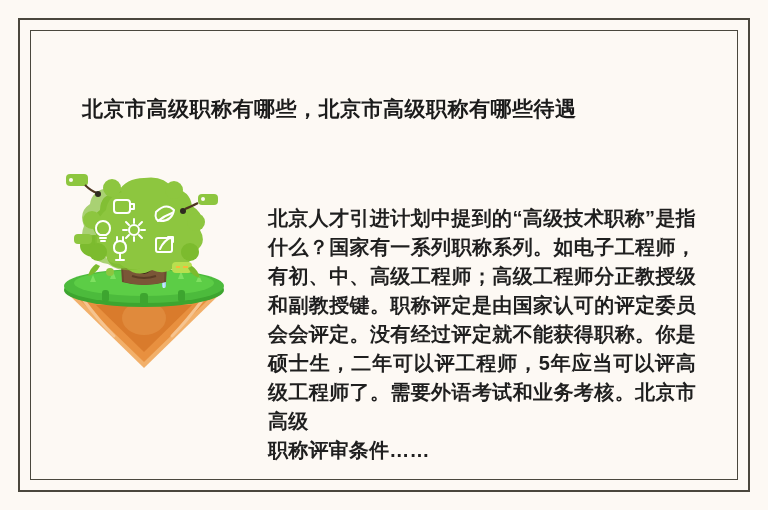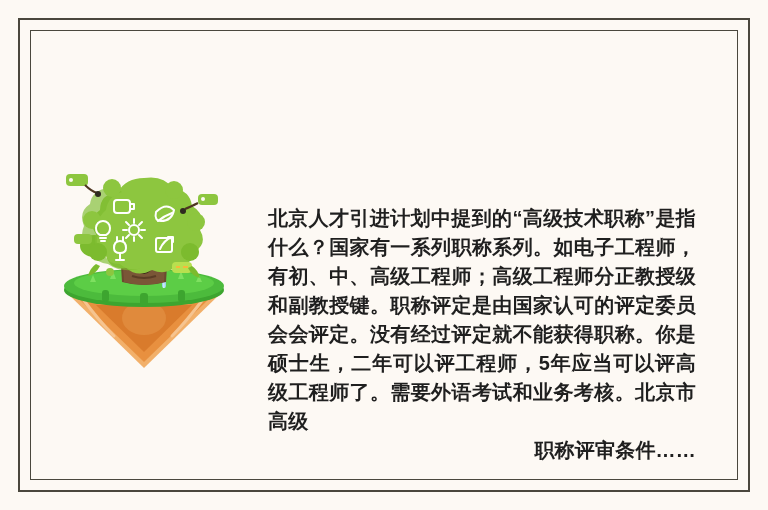--- a/index.html
+++ b/index.html
@@ -83,31 +83,32 @@
     color: #1f1f1f;
     text-align: justify;
     text-justify: inter-character;
     letter-spacing: 0.2px;
   }
   .body-copy .para {
     margin: 0;
   }
   .body-copy .tail {
     display: block;
-    text-align: right;
+    text-align: left;
   }
 </style>
 </head>
 <body>
 
 <div id="page">
 
   <div class="frame-outer"></div>
   <div class="frame-inner"></div>
 
+  <h1 class="title">北京市高级职称有哪些，北京市高级职称有哪些待遇</h1>
 
   <div class="illustration">
     <svg viewBox="0 0 182 196" xmlns="http://www.w3.org/2000/svg">
 
       <g>
         <path d="M14 120 L92 196 L170 120 Z" fill="#f2b06a"></path>
         <path d="M24 124 L92 190 L160 124 Z" fill="#e8903f"></path>
         <path d="M44 133 L92 180 L140 133 Z" fill="#d97b2c"></path>
         <ellipse cx="92" cy="146" rx="22" ry="17" fill="#e08a3c"></ellipse>
         <path d="M30 126 q18 24 32 38" stroke="#f6c490" stroke-width="3" fill="none" stroke-linecap="round"></path>

